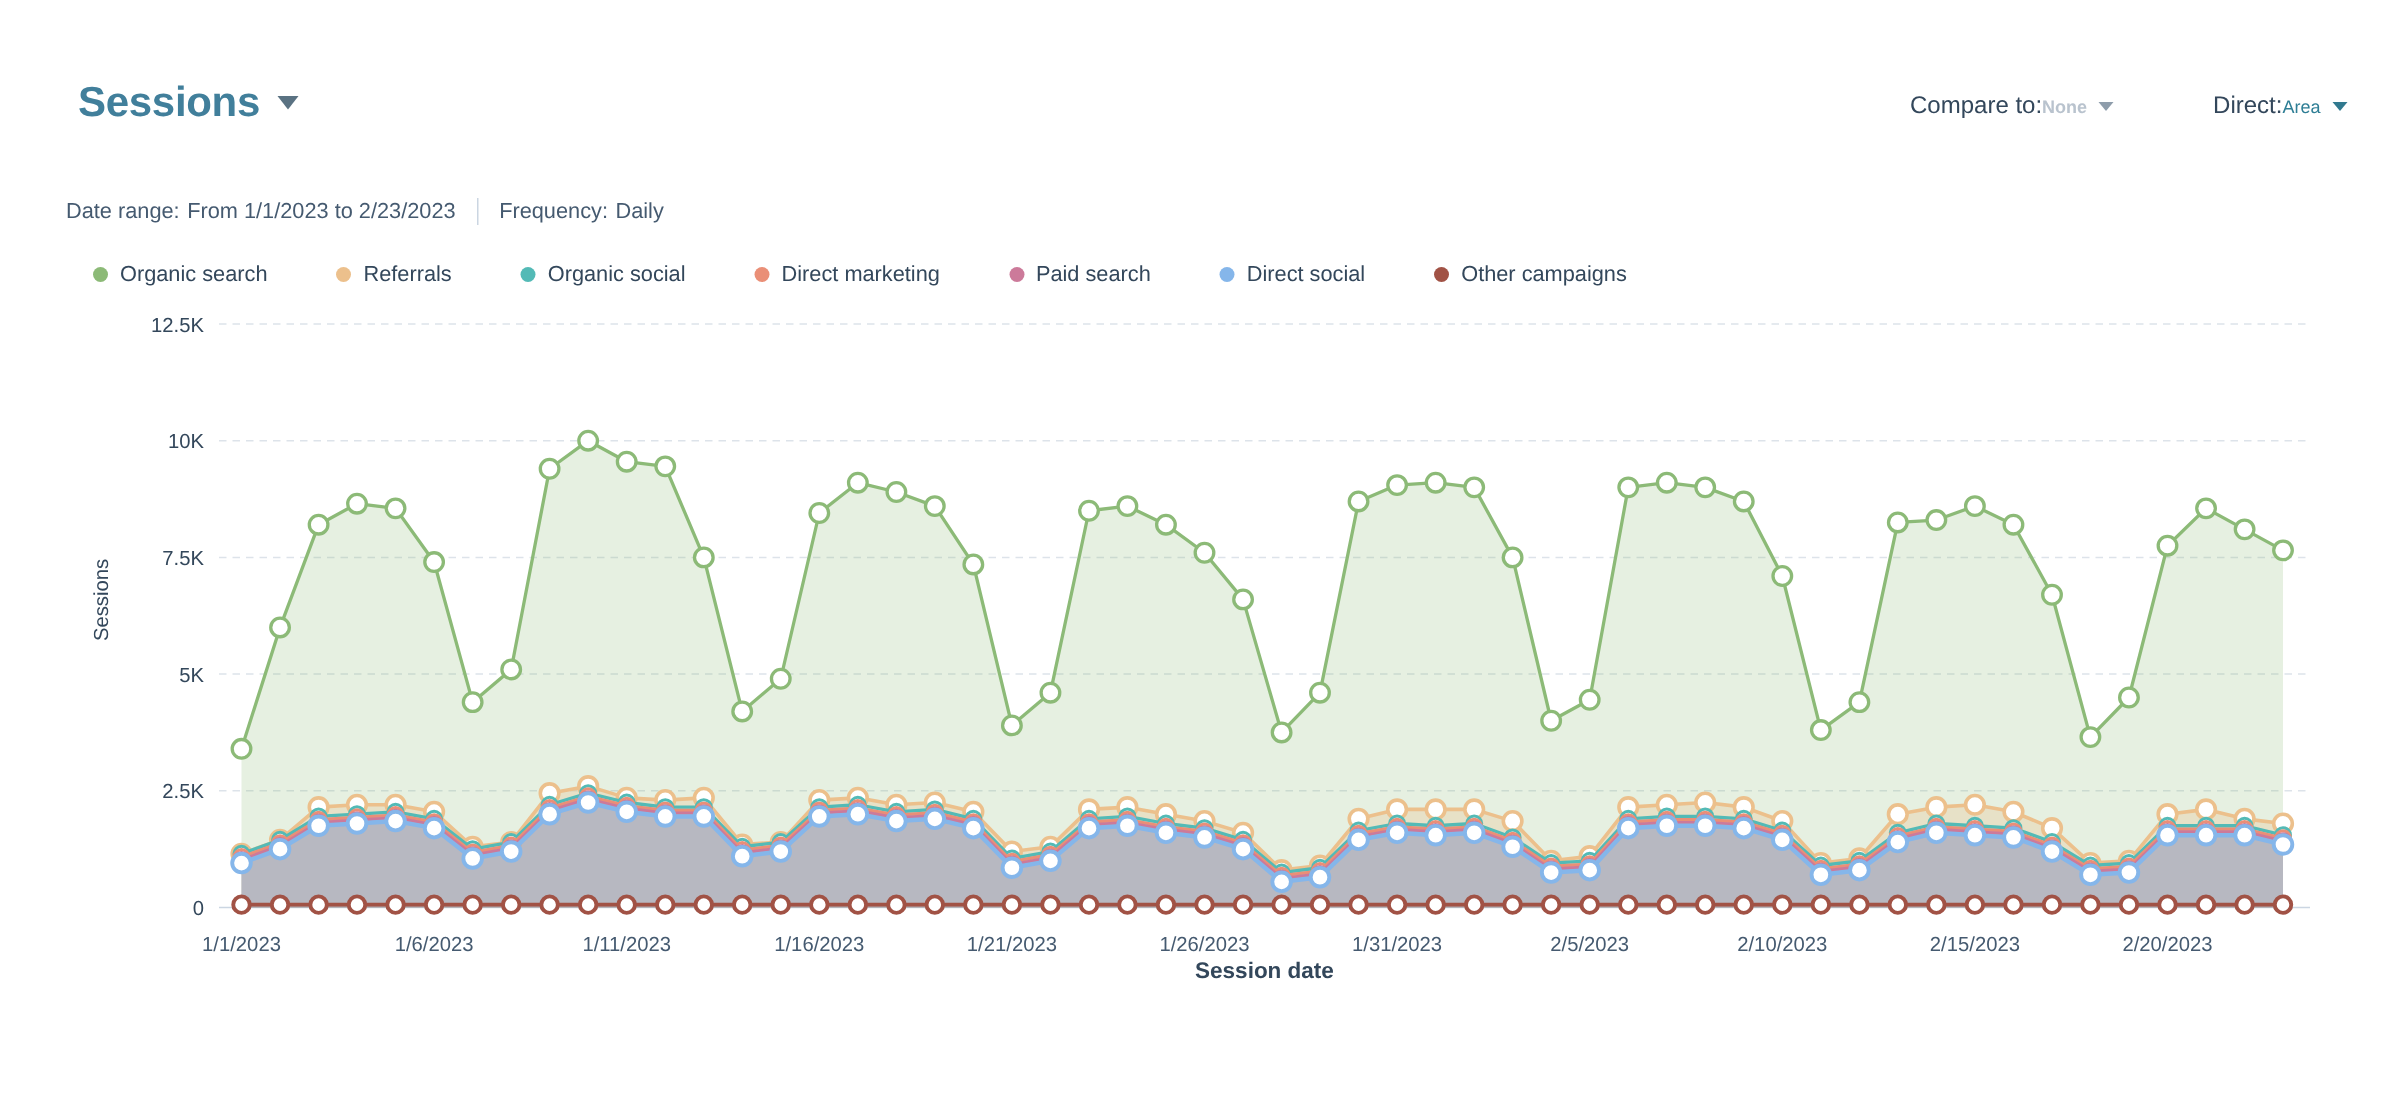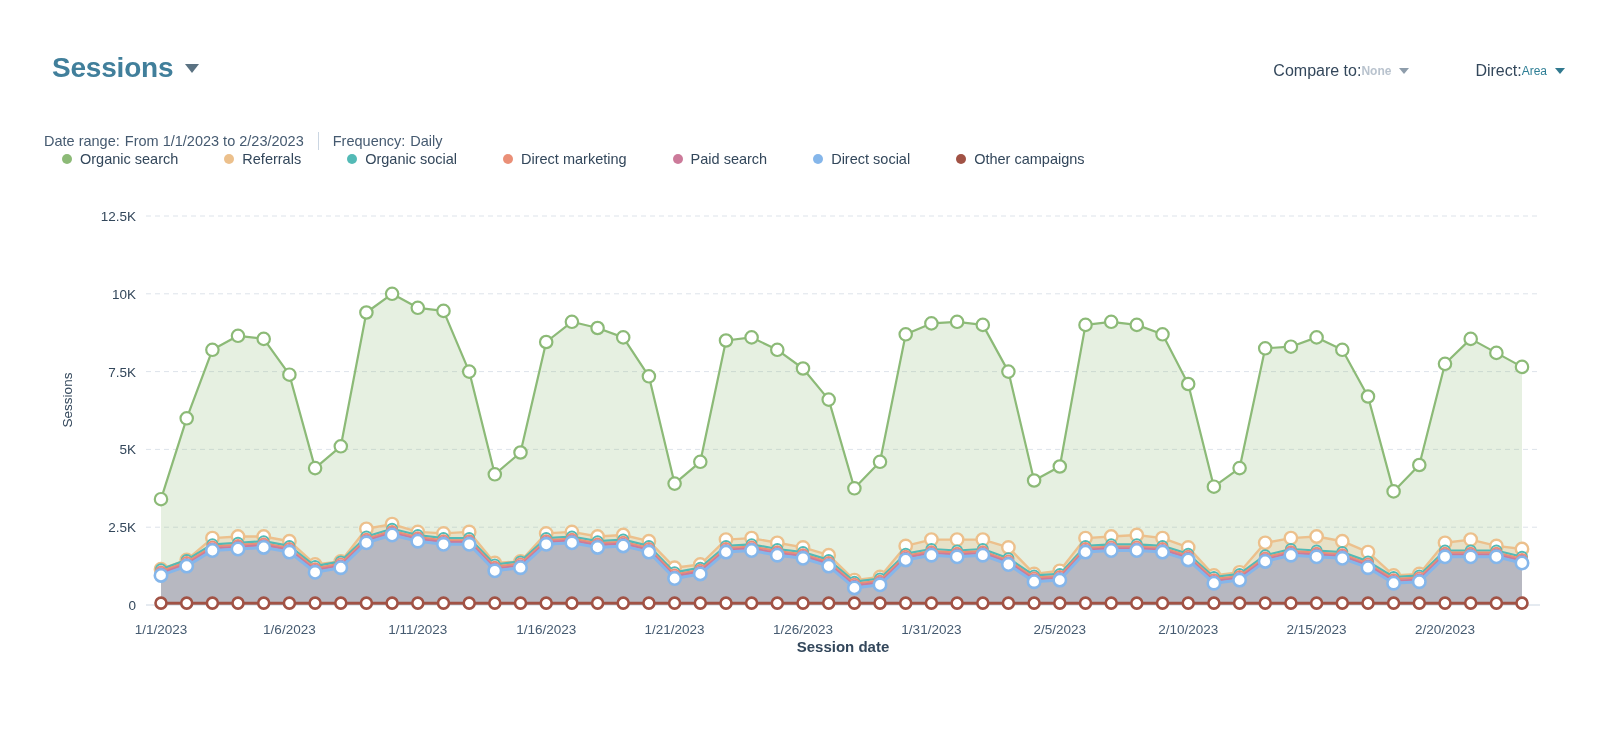--- a/index.html
+++ b/index.html
@@ -17,21 +17,21 @@
   .controls .spacer{width:18px;}
   .ctl-select{display:flex;align-items:center;gap:8px;background:none;border:none;padding:0;font-family:inherit;font-size:12px;cursor:pointer;}
   .ctl-select .muted-txt{color:#b9c3ce;font-weight:600;}
   .ctl-select .teal-txt{color:#2e7e95;font-weight:400;}
 
   .meta{position:absolute;left:44px;top:132px;display:flex;align-items:center;font-size:14.5px;color:#455a70;}
   .meta .lbl{margin-right:5px;}
   .meta .divider{width:1px;height:18px;background:#cbd6e2;margin:0 14px;}
 
   .legend{position:absolute;left:62px;top:151px;display:flex;align-items:center;column-gap:46px;font-size:14.5px;color:#33475b;}
-  .legend .item{display:flex;align-items:center;gap:8px;cursor:pointer;}
+  .legend .item{display:flex;align-items:center;gap:8px;cursor:pointer;margin-top:24px;}
   .legend .dot{width:10px;height:10px;border-radius:50%;display:inline-block;}
 
   svg#chart{position:absolute;left:0;top:0;}
   svg text{font-family:"Liberation Sans",sans-serif;}
 </style>
 </head>
 <body>
 
 <div class="title-wrap">
   <h1>Sessions</h1>

